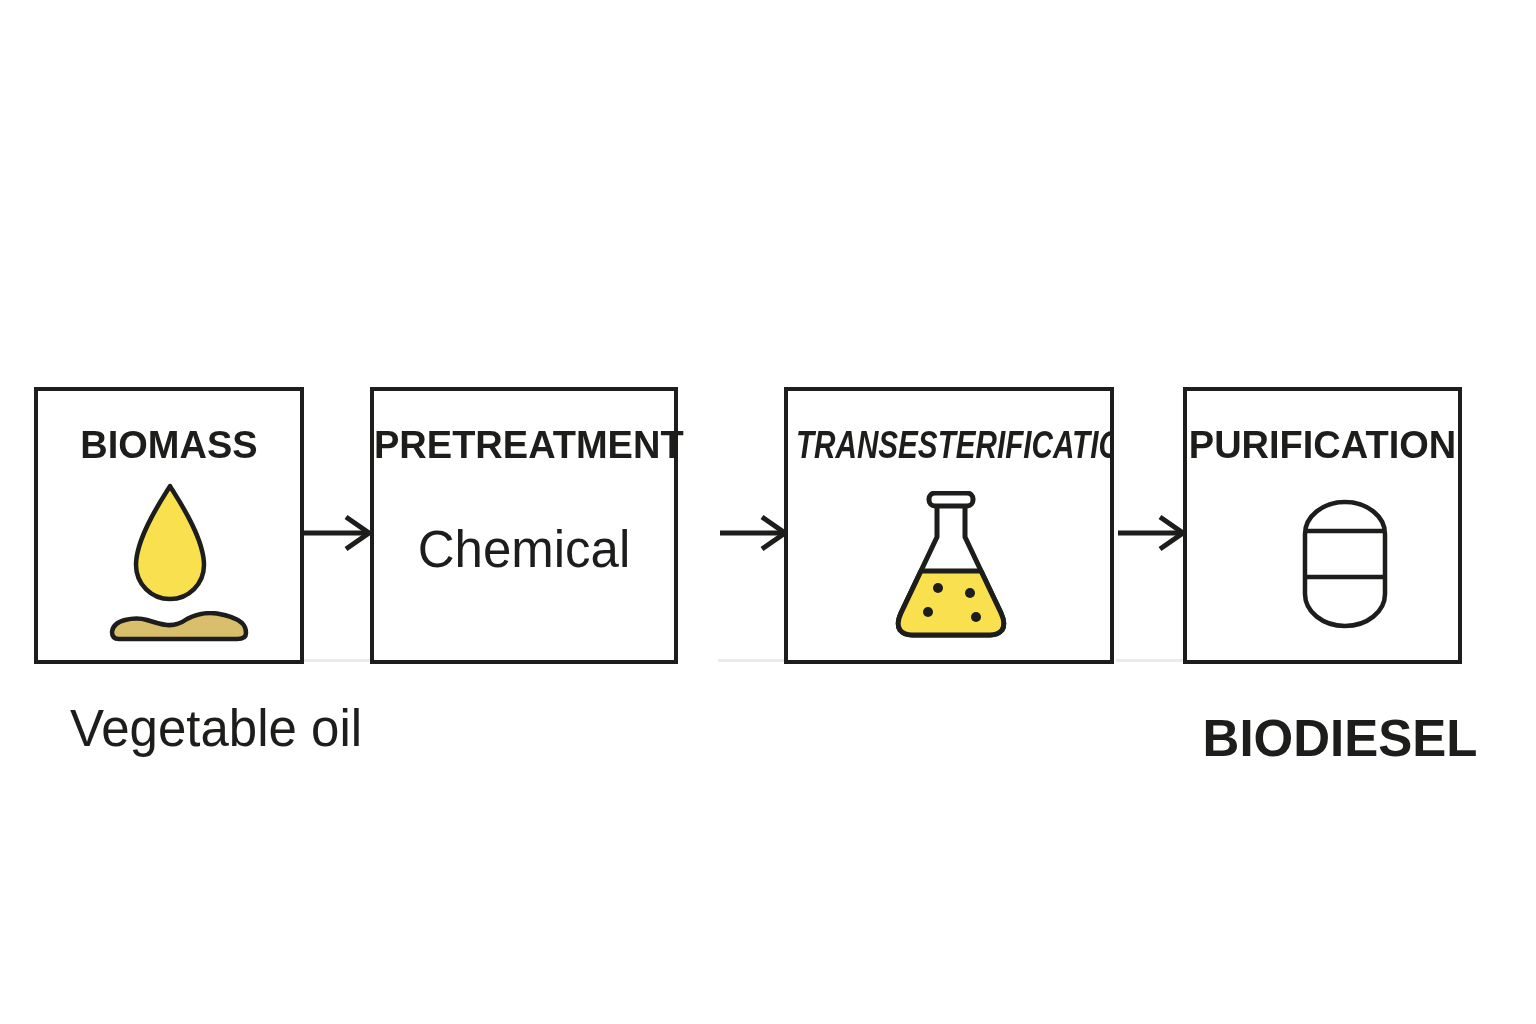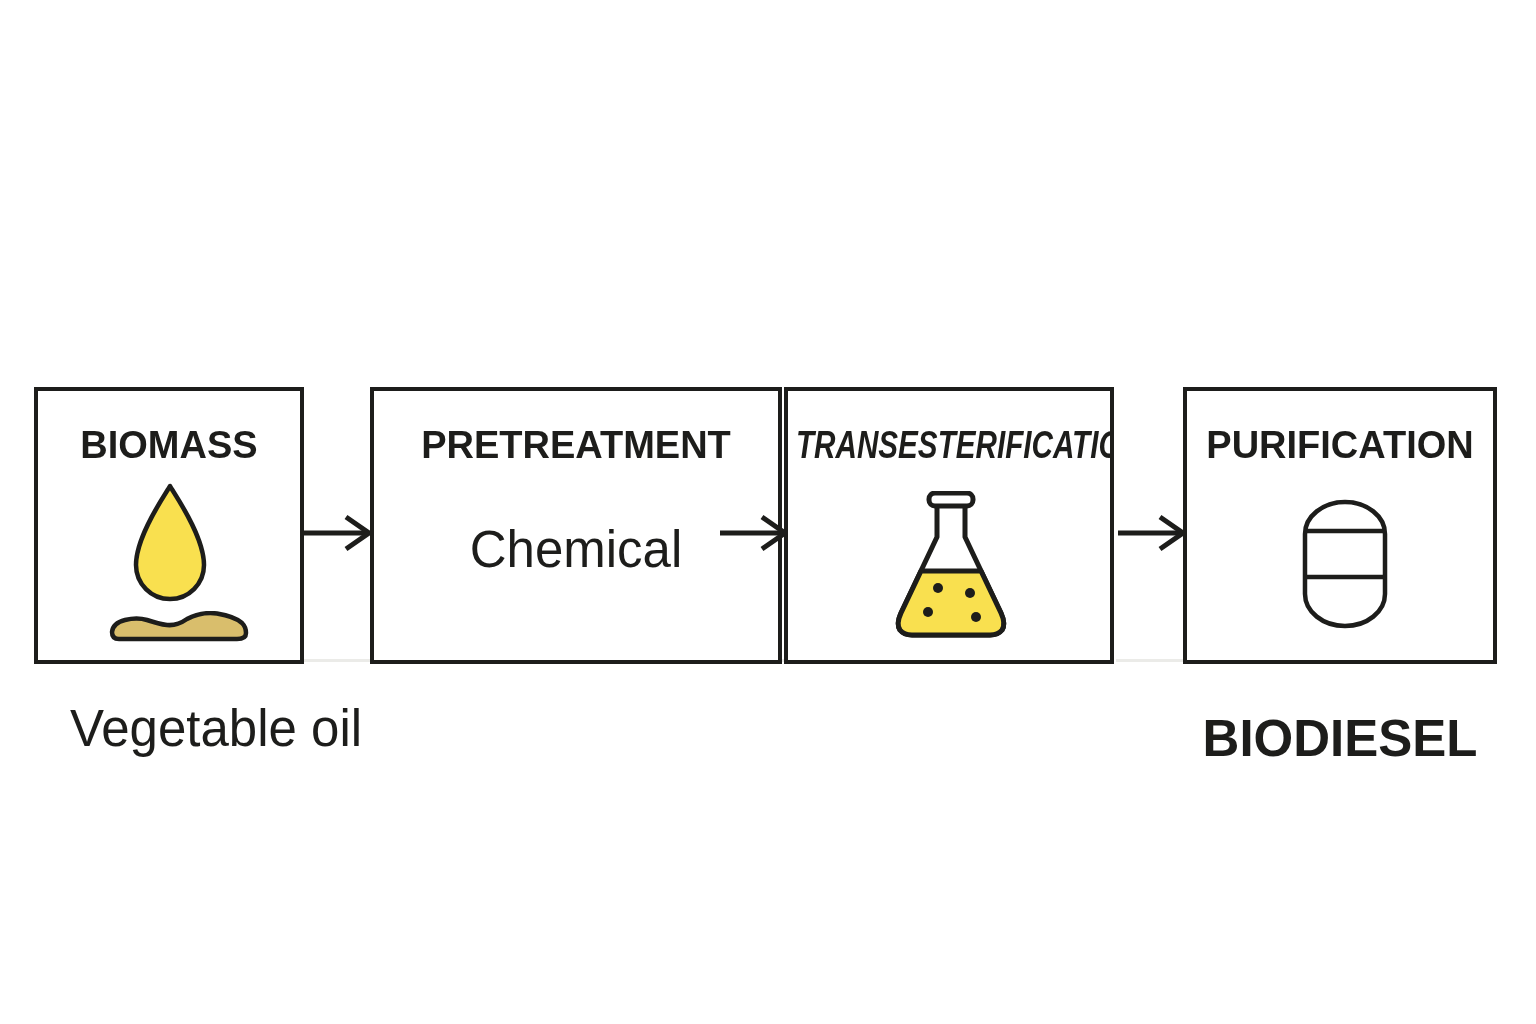--- a/index.html
+++ b/index.html
@@ -97,21 +97,21 @@
     <svg class="icon-abs" style="left:71px; top:220px;" width="140" height="31" viewBox="0 0 140 31">
       <path d="M10,28 Q3,28 3,21 Q4,12 16,9 Q28,6 38,9 Q50,13 58,14 Q68,15 78,8 Q92,0.5 108,2.5 Q126,5.5 133,12 Q137,16 137,22 Q137,28 128,28 Z" fill="#d9be6c" stroke="#1d1d1b" stroke-width="4.5" stroke-linejoin="round"></path>
     </svg>
   </div>
 
   <svg class="arrow" style="left:304px;" viewBox="0 0 68 44">
     <path d="M0,22 H62" stroke="#1d1d1b" stroke-width="5" fill="none"></path>
     <path d="M42,6 L65,22 L42,38" stroke="#1d1d1b" stroke-width="5" fill="none" stroke-linejoin="miter"></path>
   </svg>
 
-  <div class="step-box" style="left:370px; width:412px;">
+  <div class="step-box" style="left:370px; width:308px;">
     <div class="box-label">PRETREATMENT</div>
     <div class="box-detail">Chemical</div>
   </div>
 
   <svg class="arrow" style="left:720px;" viewBox="0 0 68 44">
     <path d="M0,22 H62" stroke="#1d1d1b" stroke-width="5" fill="none"></path>
     <path d="M42,6 L65,22 L42,38" stroke="#1d1d1b" stroke-width="5" fill="none" stroke-linejoin="miter"></path>
   </svg>
 
   <div class="step-box" style="left:784px; width:330px; overflow:hidden;font-style:italic;">
@@ -126,21 +126,21 @@
       <circle cx="40" cy="121" r="5" fill="#1d1d1b"></circle>
       <circle cx="88" cy="126" r="5" fill="#1d1d1b"></circle>
     </svg>
   </div>
 
   <svg class="arrow" style="left:1118px;" viewBox="0 0 68 44">
     <path d="M0,22 H62" stroke="#1d1d1b" stroke-width="5" fill="none"></path>
     <path d="M42,6 L65,22 L42,38" stroke="#1d1d1b" stroke-width="5" fill="none" stroke-linejoin="miter"></path>
   </svg>
 
-  <div class="step-box" style="left:1183px; width:314px;">
+  <div class="step-box" style="left:1183px; width:279px;">
     <div class="box-label">PURIFICATION</div>
 
     <svg class="icon-abs" style="left:115px; top:108px;" width="86" height="130" viewBox="0 0 86 130">
       <rect x="3" y="3" width="80" height="124" rx="40" ry="32" fill="#ffffff" stroke="#1d1d1b" stroke-width="4.5"></rect>
       <path d="M4,32 L82,32" stroke="#1d1d1b" stroke-width="4.5"></path>
       <path d="M4,78 L82,78" stroke="#1d1d1b" stroke-width="4.5"></path>
     </svg>
   </div>
 
   <div class="caption" style="left:70px; top:704px;">

